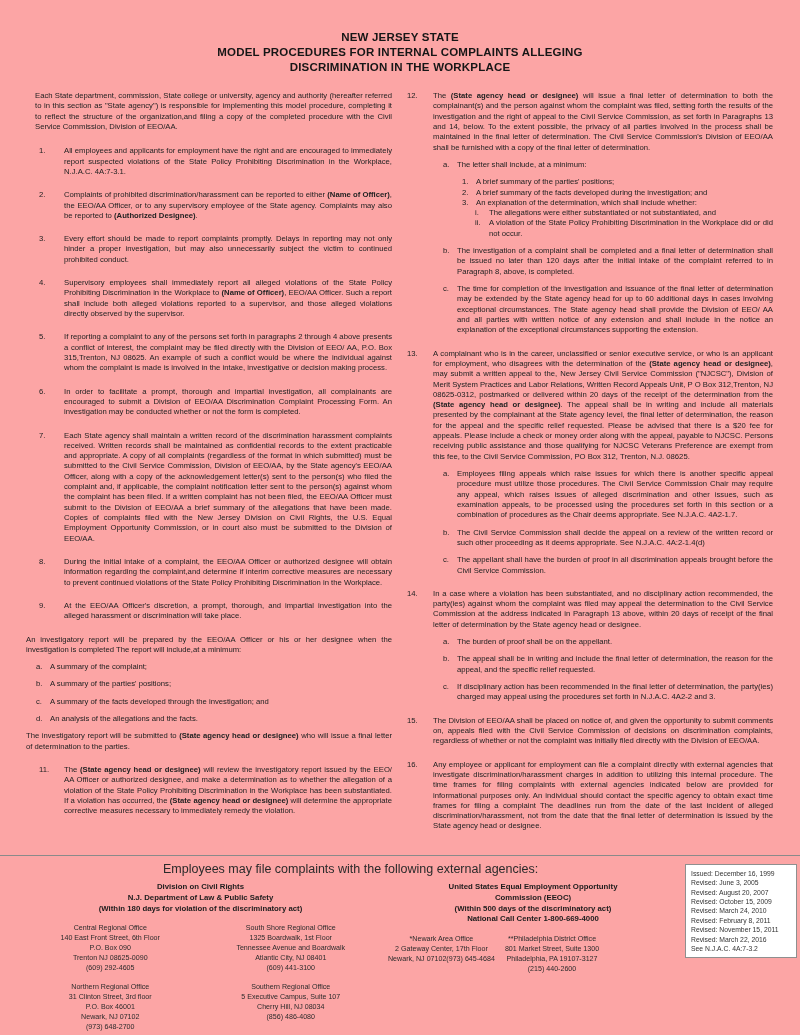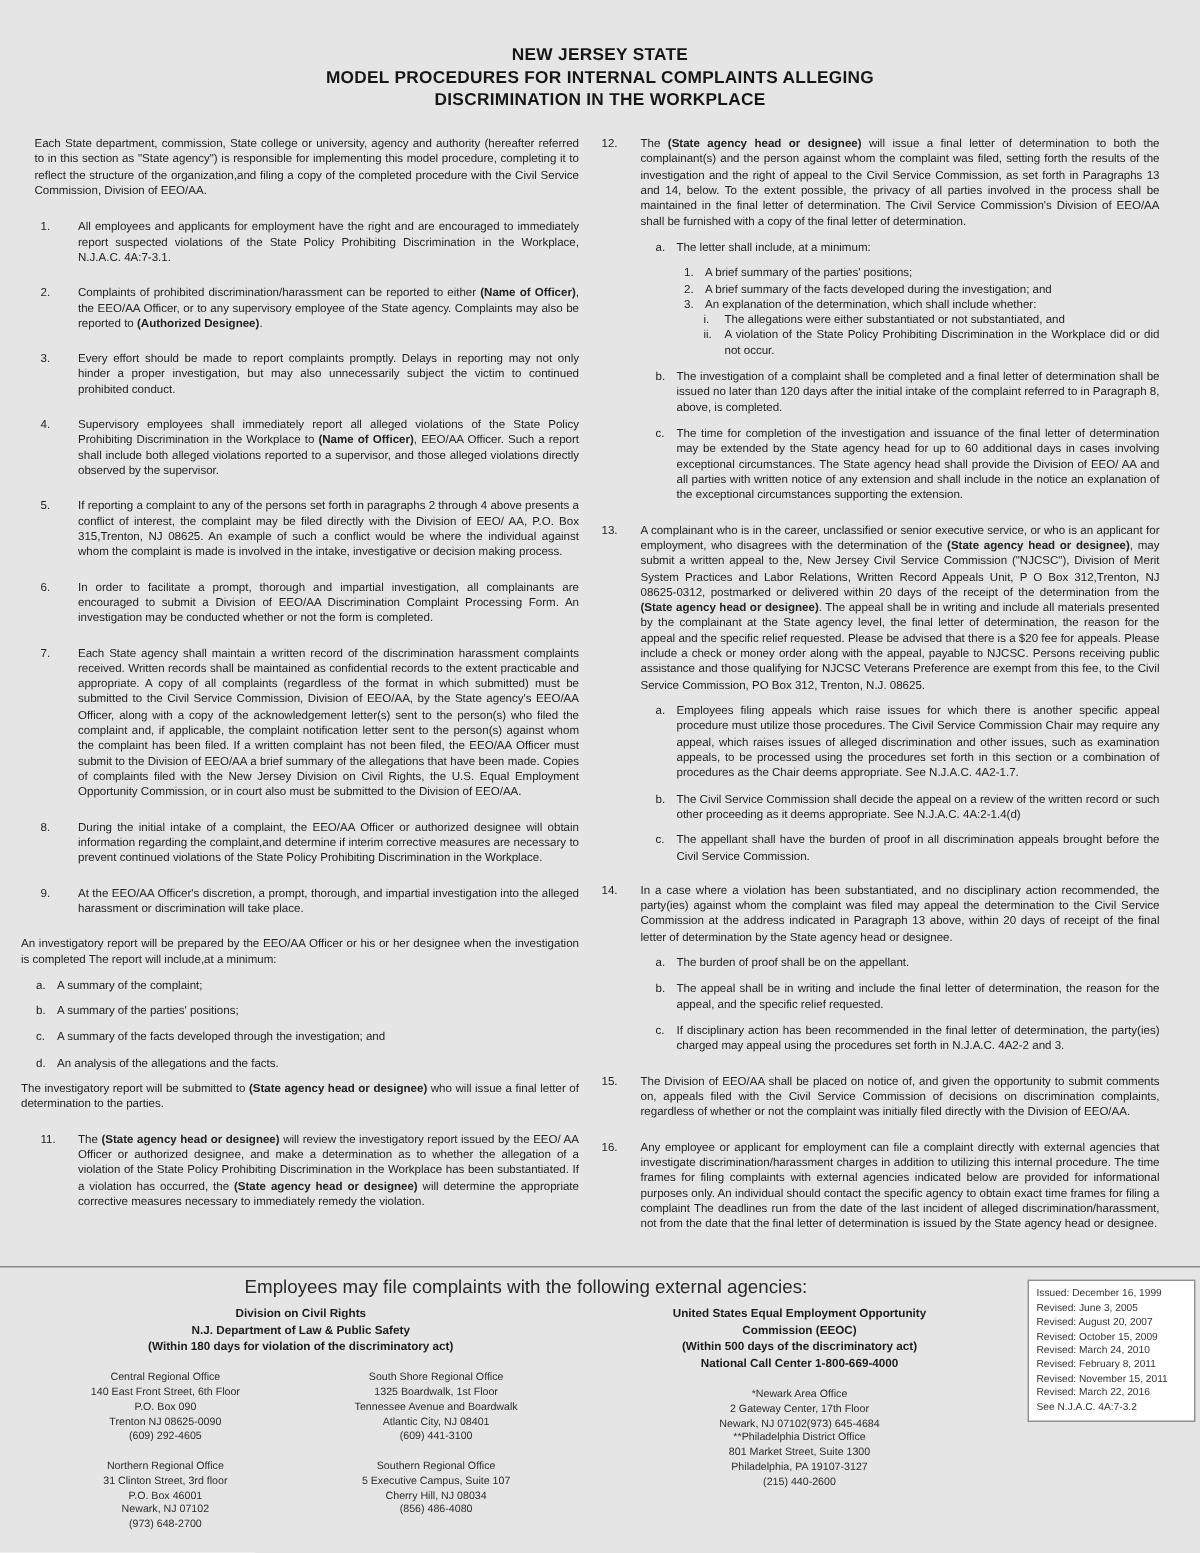--- a/index.html
+++ b/index.html
@@ -1,19 +1,19 @@
 <!DOCTYPE html>
 <html><head>
 <meta charset="utf-8">
 <style>
   html,body{margin:0;padding:0;background:#ffffff;}
   body{width:800px;height:1035px;font-family:"Liberation Sans",sans-serif;color:#1f1f1f;overflow:hidden;}
-  .page{position:relative;width:800px;height:1035px;background:#e5e5e5;}
+  .page{position:relative;width:800px;height:1035px;background:#fca5a5;}
   .doc-title{padding-top:30px;text-align:center;font-weight:bold;font-size:11.5px;line-height:15px;letter-spacing:.2px;color:#161616;}
-  .cols{display:flex;gap:15px;padding:16px 27px 0 14px;}
+  .cols{display:flex;gap:15px;padding:16px 27px 0 26px;}
   .col{flex:1;min-width:0;font-size:7.7px;line-height:1.34;text-align:justify;color:#222;}
   .intro{margin:0 0 14px 9px;}
   .item{display:flex;margin-bottom:13px;}
   .col-left .num{flex:none;width:38px;padding-left:13px;box-sizing:border-box;}
   .col-right .num{flex:none;width:26px;}
   .ibody{flex:1;min-width:0;}
   .blk{display:flex;margin-top:7px;}
   .blk.first{margin-top:0;}
   .blk.tight{margin-top:0;}
   .blk .lbl{flex:none;width:14px;}
@@ -24,21 +24,21 @@
   .b{font-weight:bold;}
   .rule{border:none;border-top:1.5px solid #8a8a8a;margin:10px 0 0 0;}
   .footer{position:relative;padding:6px 27px 0 23px;}
   .footer-headline{font-size:12.5px;color:#2a2a2a;margin:0 160px 6px 140px;}
   .agencies{display:flex;align-items:flex-start;}
   .agency{text-align:center;}
   .agency-dcr{width:355px;}
   .agency-eeoc{width:290px;margin-left:10px;}
   .agency-title{font-weight:bold;font-size:7.8px;line-height:1.4;color:#1c1c1c;}
   .offices-grid{display:grid;grid-template-columns:1fr 1fr;column-gap:6px;row-gap:10px;margin-top:10px;}
-  .offices-stack{display:flex;flex-direction:column;margin-top:10px;}
+  .offices-stack{display:flex;flex-direction:row;gap:10px;margin-top:10px;}
   .office{font-size:7.1px;line-height:1.38;color:#2b2b2b;}
   .revision-box{position:absolute;top:8px;right:3px;width:100px;border:1px solid #8f8f8f;padding:4px 5px;font-size:6.8px;line-height:9.4px;color:#333;background:#fff;text-align:left;}
 </style>
 </head>
 <body>
 
 <div class="page">
 
   <div class="doc-title">
     <div>NEW JERSEY STATE</div>

